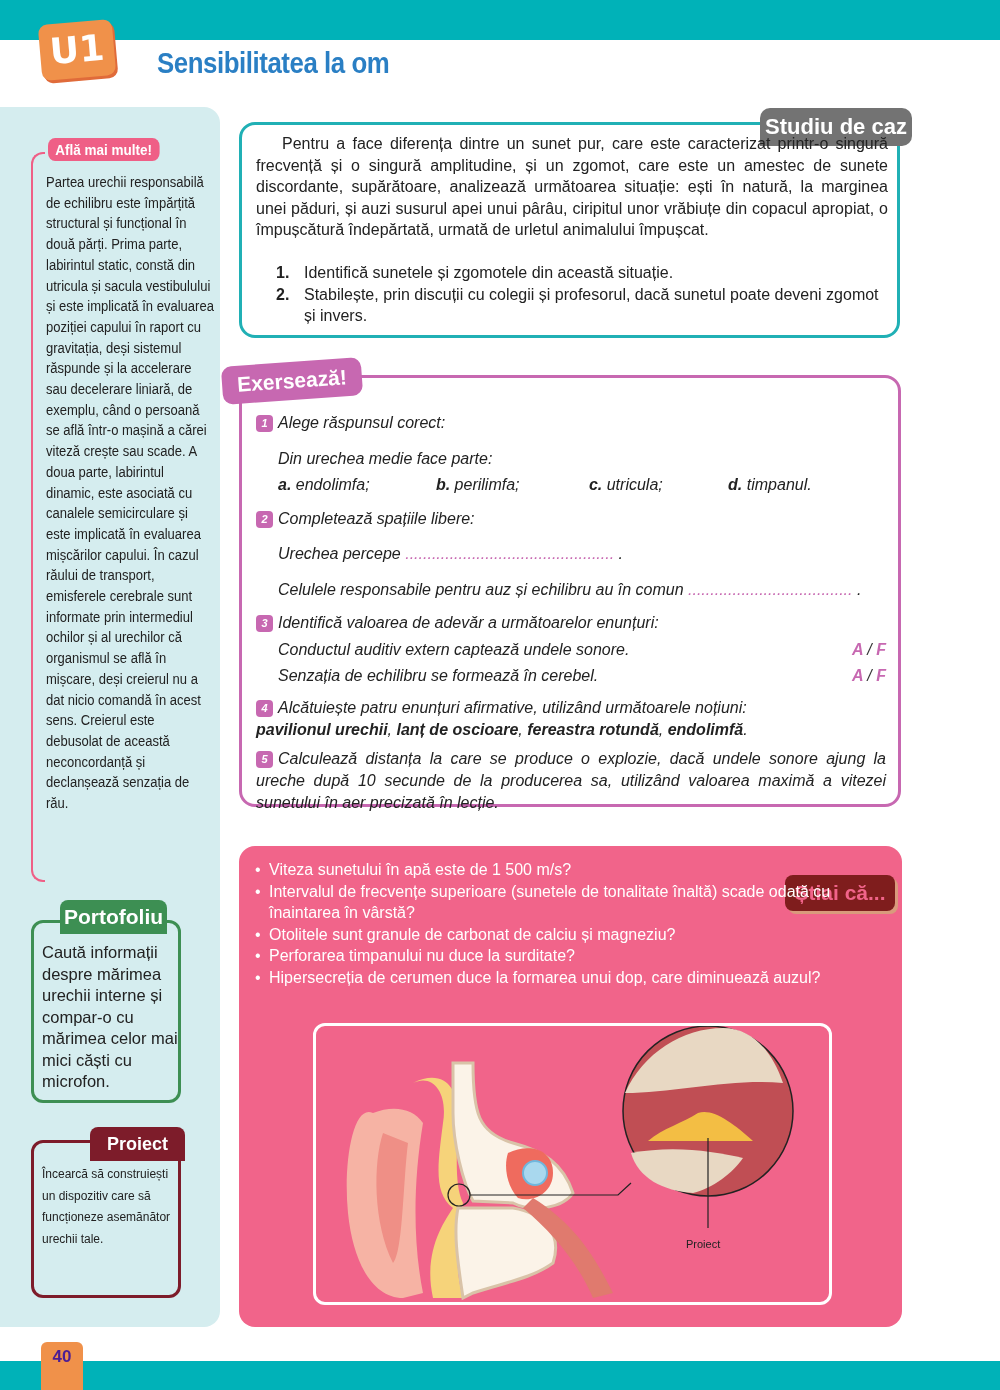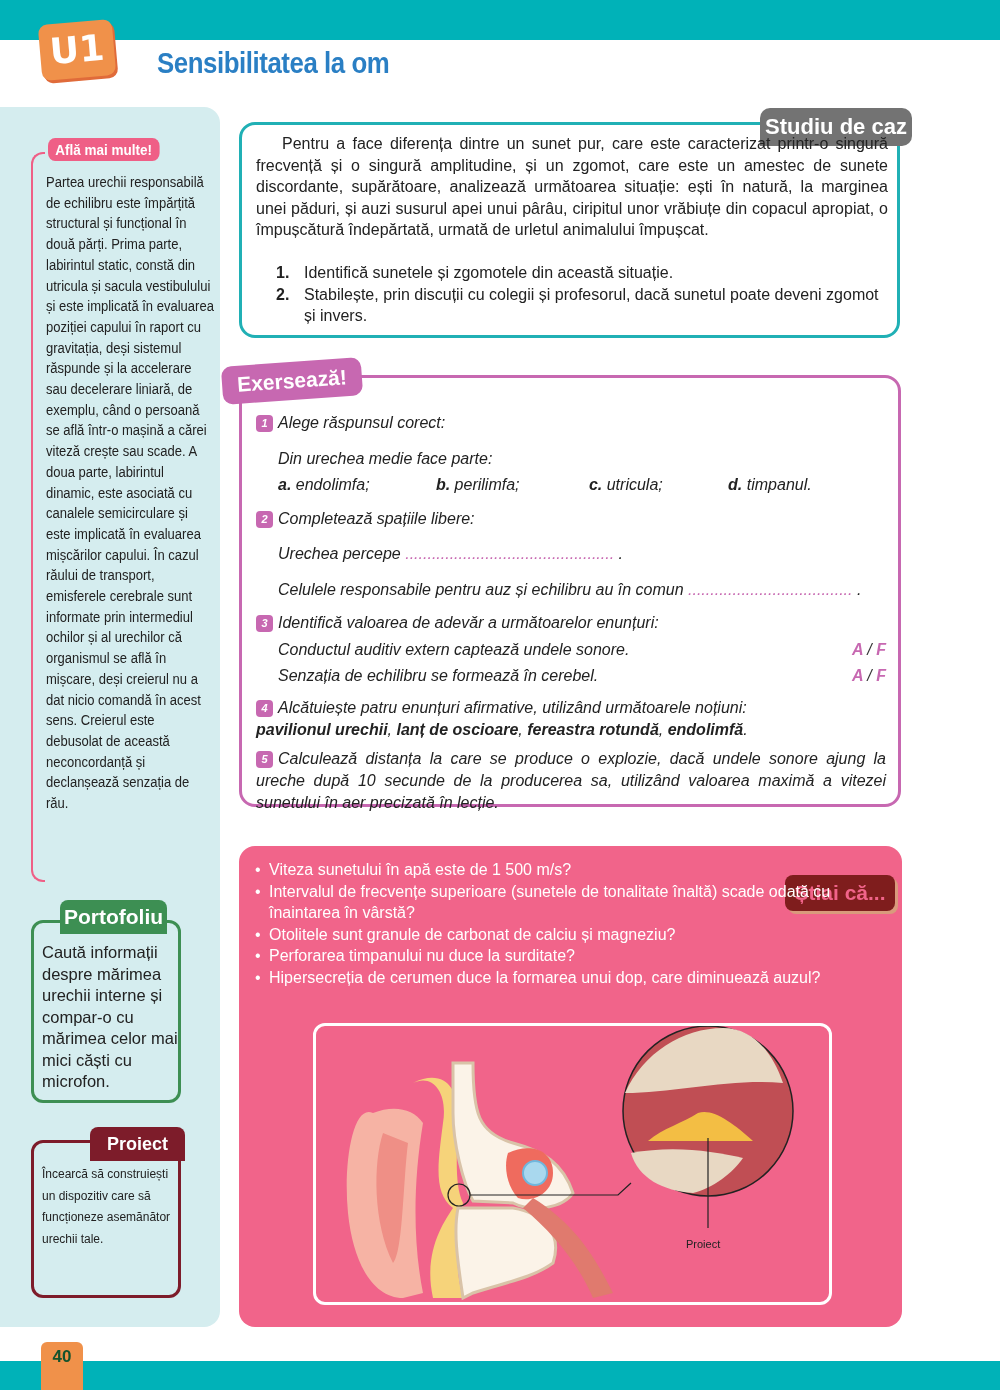--- a/index.html
+++ b/index.html
@@ -70,21 +70,21 @@
     font-weight: bold; font-size: 21px; line-height: 36px; text-align: center; border-radius: 8px; box-shadow: 3px 3px 0 #d99a7c; margin-top: 36px; }
   .stiai-list { position: absolute; left: 255px; top: 859px; width: 640px; list-style: none; font-size: 16px; line-height: 21.5px; color: #fff; }
   .stiai-list li { position: relative; padding-left: 14px; }
   .stiai-list li::before { content: "•"; position: absolute; left: 0; top: 0; }
 
   .figure-frame { position: absolute; left: 313px; top: 1023px; width: 519px; height: 282px; border: 3px solid #fff; border-radius: 12px; }
   .figure-svg { position: absolute; left: 313px; top: 1023px; width: 519px; height: 282px; }
   .figure-label { position: absolute; left: 686px; top: 1238px; font-size: 11px; color: #222; }
 
   .page-num { position: absolute; left: 41px; top: 1342px; width: 42px; height: 48px; background: #f0914a; border-radius: 6px 6px 0 0;
-    color: #14532d; font-weight: bold; font-size: 17px; text-align: center; line-height: 30px; }
+    color: #4c1d95; font-weight: bold; font-size: 17px; text-align: center; line-height: 30px; }
 </style>
 </head>
 <body>
 
 <div class="top-band"></div>
 <div class="unit-badge">U1</div>
 <div class="page-title">Sensibilitatea la om</div>
 
 <div class="sidebar"></div>
 <div class="afla-line"></div>

